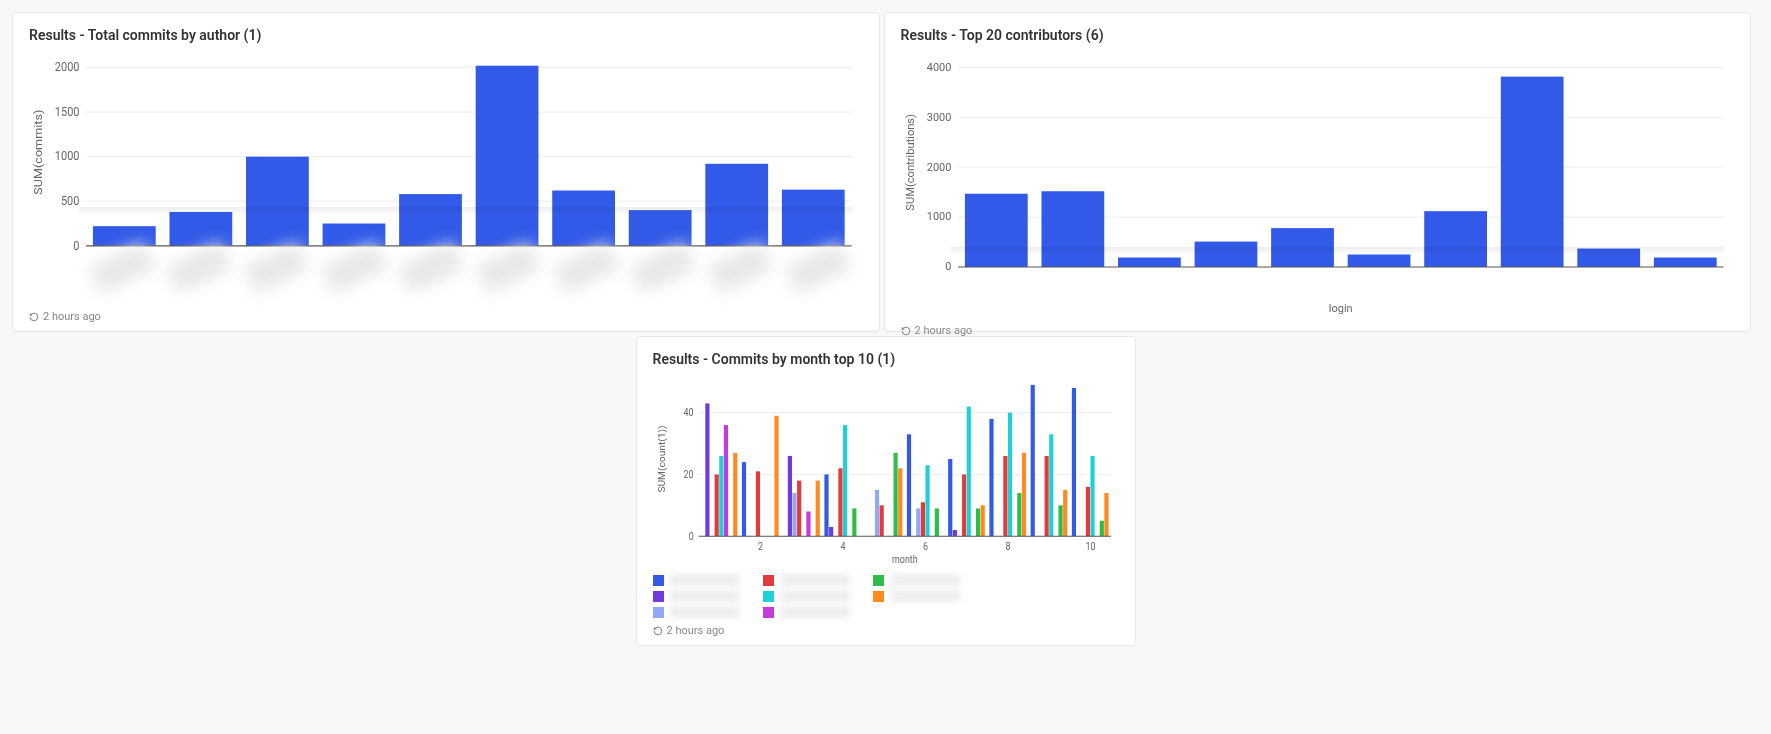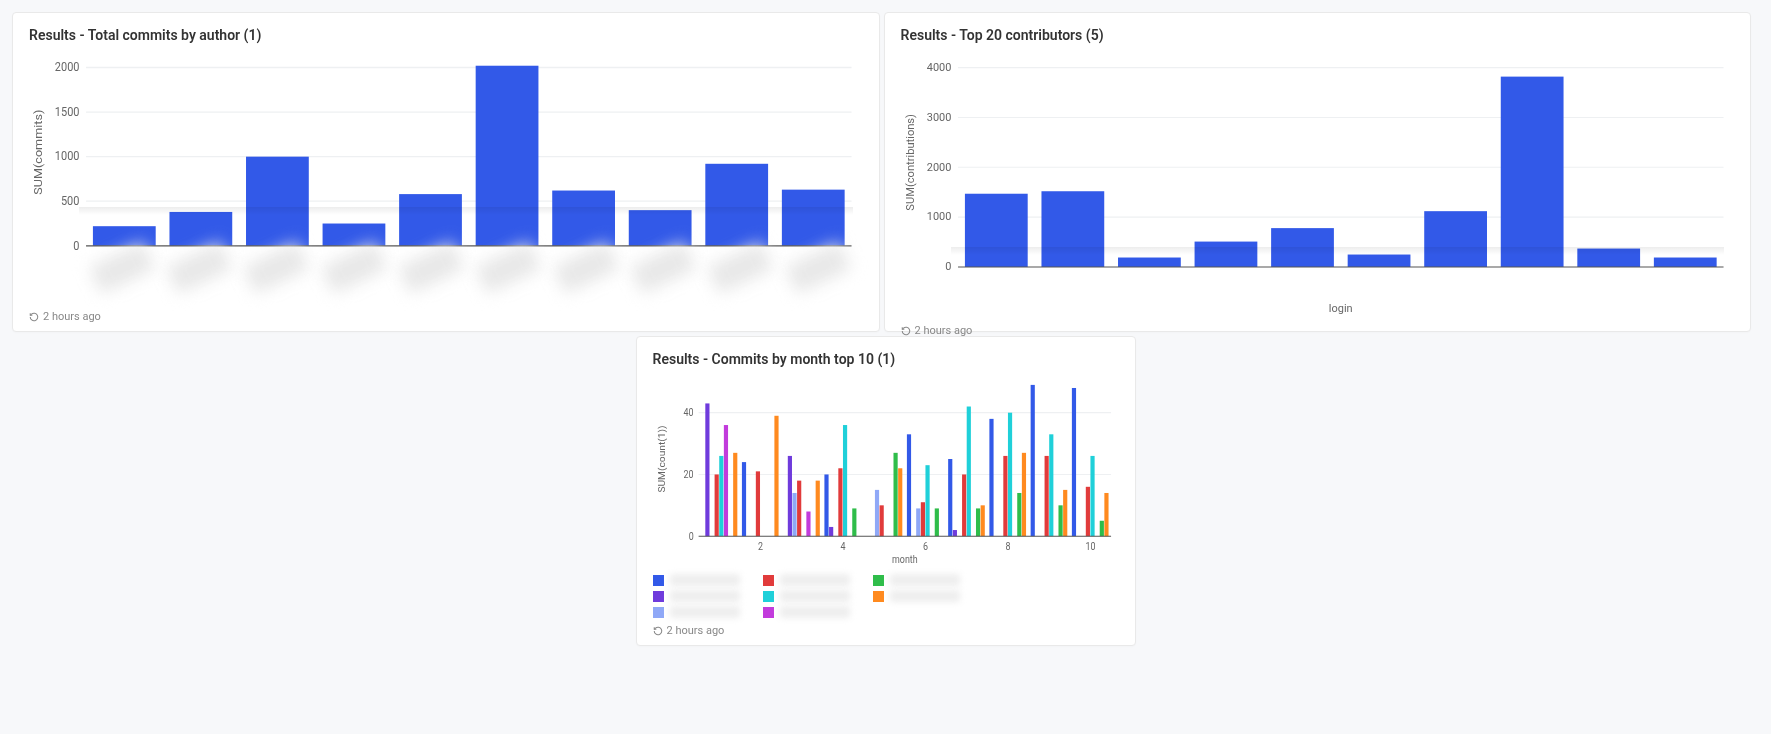--- a/index.html
+++ b/index.html
@@ -132,21 +132,21 @@
         <svg width="10" height="10" viewBox="0 0 24 24" fill="none" stroke="#888" stroke-width="2.5">
             <path d="M3 12a9 9 0 1 0 3-6.7L3 8"></path>
             <path d="M3 3v5h5"></path>
           </svg>
       </span>
       <span>2 hours ago</span>
     </div>
   </div>
 
   <div class="card top-row">
-    <div class="card-title">Results - Top 20 contributors (5)</div>
+    <div class="card-title">Results - Top 20 contributors (6)</div>
     <div class="chart-wrap">
       <svg id="svg-top-contrib" width="100%" height="100%" viewBox="0 0 760 240" preserveAspectRatio="none">
           <text x="46" y="197" text-anchor="end" font-size="10" fill="#666">0</text>
           <line x1="52" x2="750" y1="149.23809523809524" y2="149.23809523809524" stroke="#eef0f2" stroke-width="1"></line>
           <text x="46" y="152.23809523809524" text-anchor="end" font-size="10" fill="#666">1000</text>
           <line x1="52" x2="750" y1="104.47619047619048" y2="104.47619047619048" stroke="#eef0f2" stroke-width="1"></line>
           <text x="46" y="107.47619047619048" text-anchor="end" font-size="10" fill="#666">2000</text>
           <line x1="52" x2="750" y1="59.71428571428572" y2="59.71428571428572" stroke="#eef0f2" stroke-width="1"></line>
           <text x="46" y="62.71428571428572" text-anchor="end" font-size="10" fill="#666">3000</text>
           <line x1="52" x2="750" y1="14.952380952380963" y2="14.952380952380963" stroke="#eef0f2" stroke-width="1"></line>

